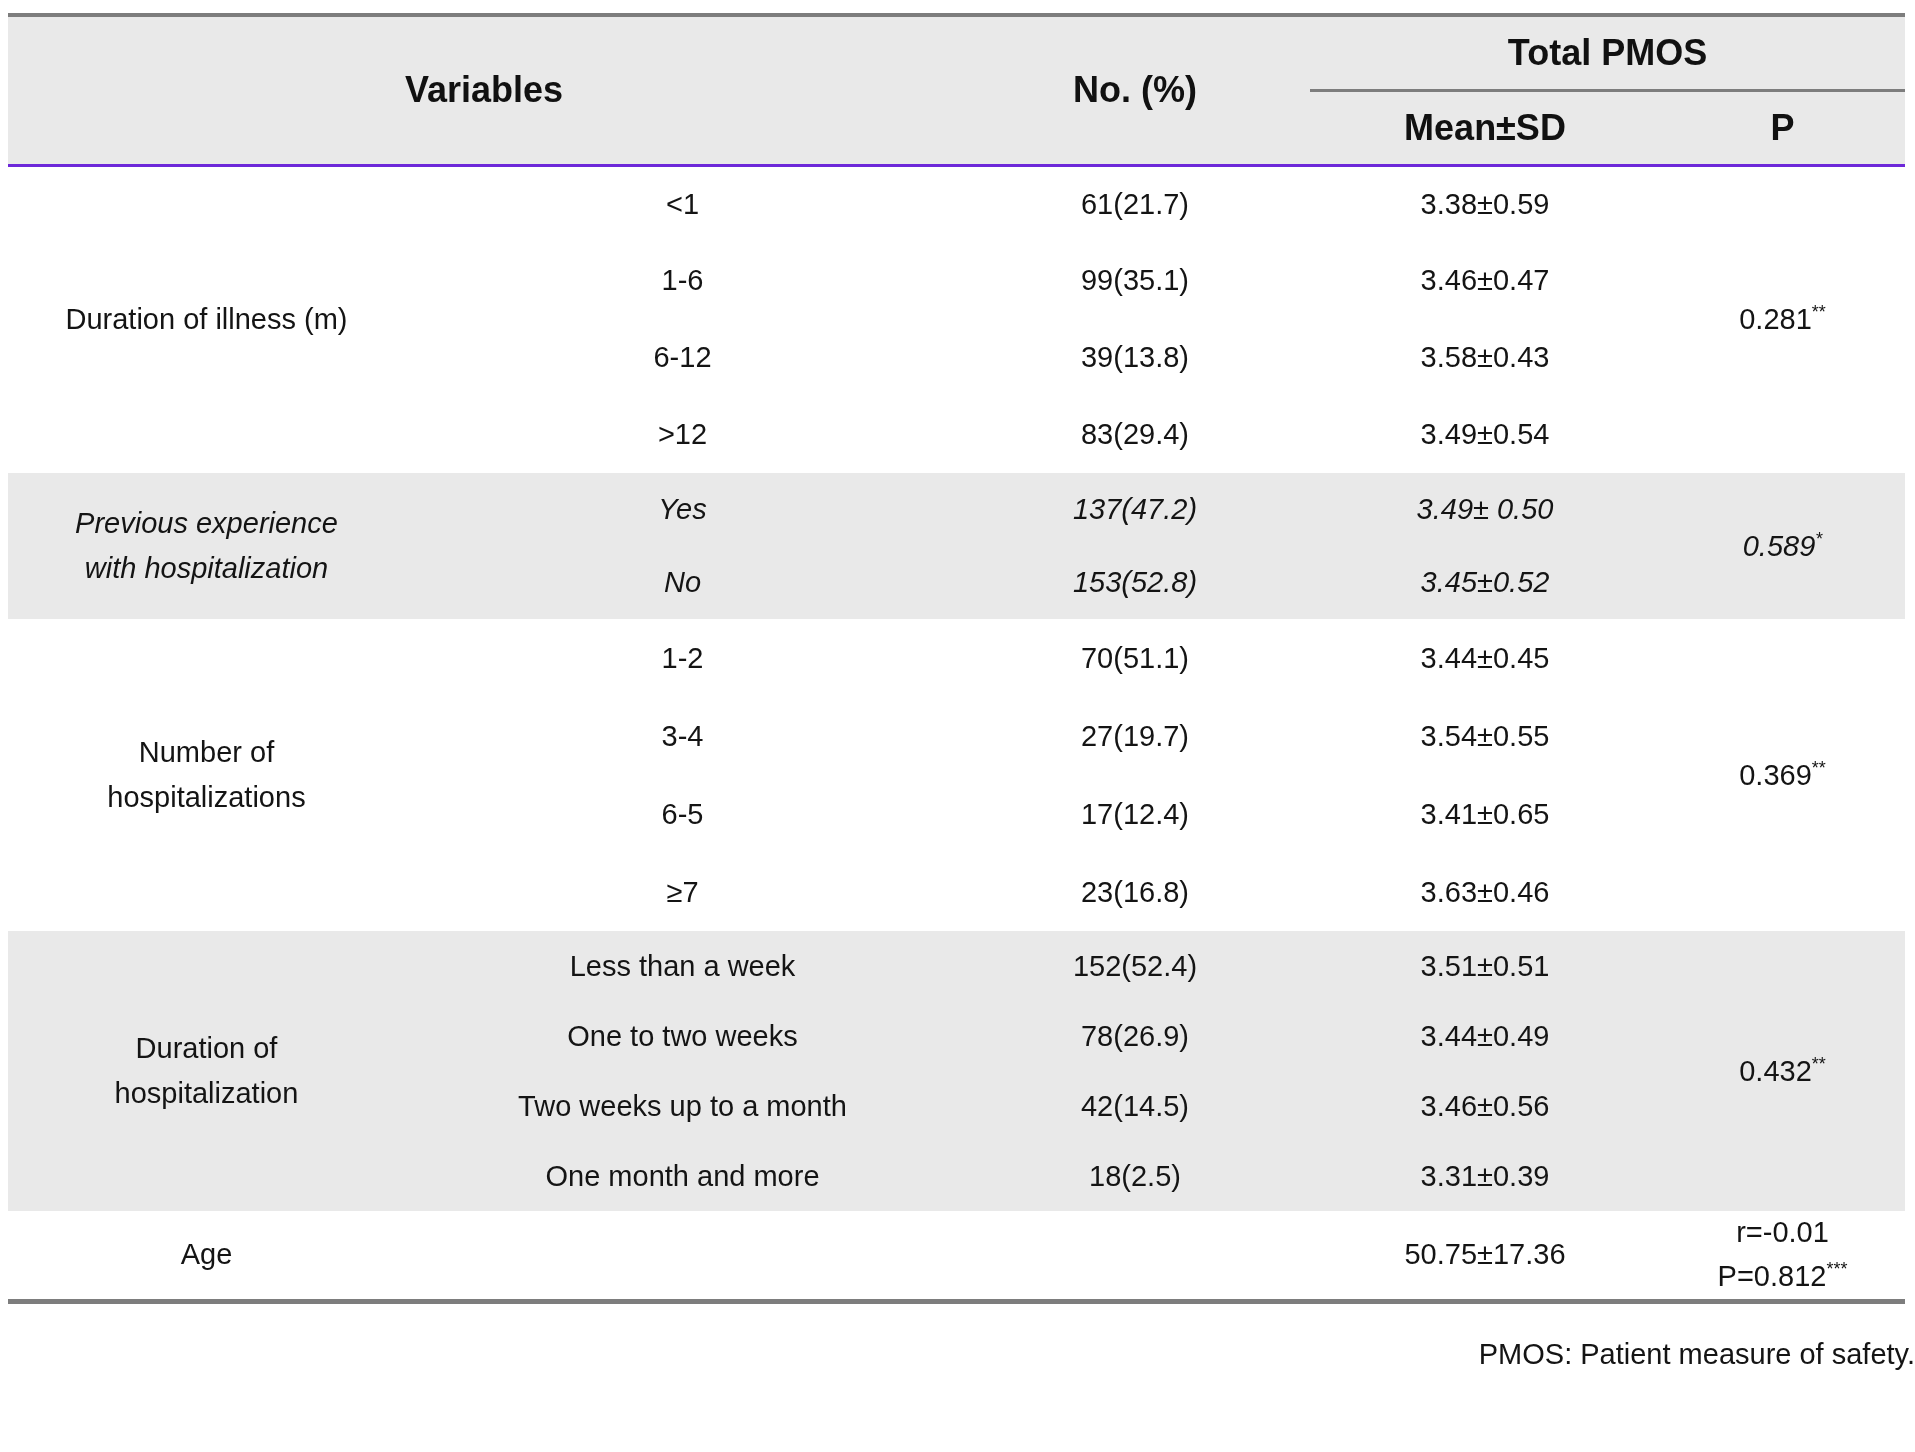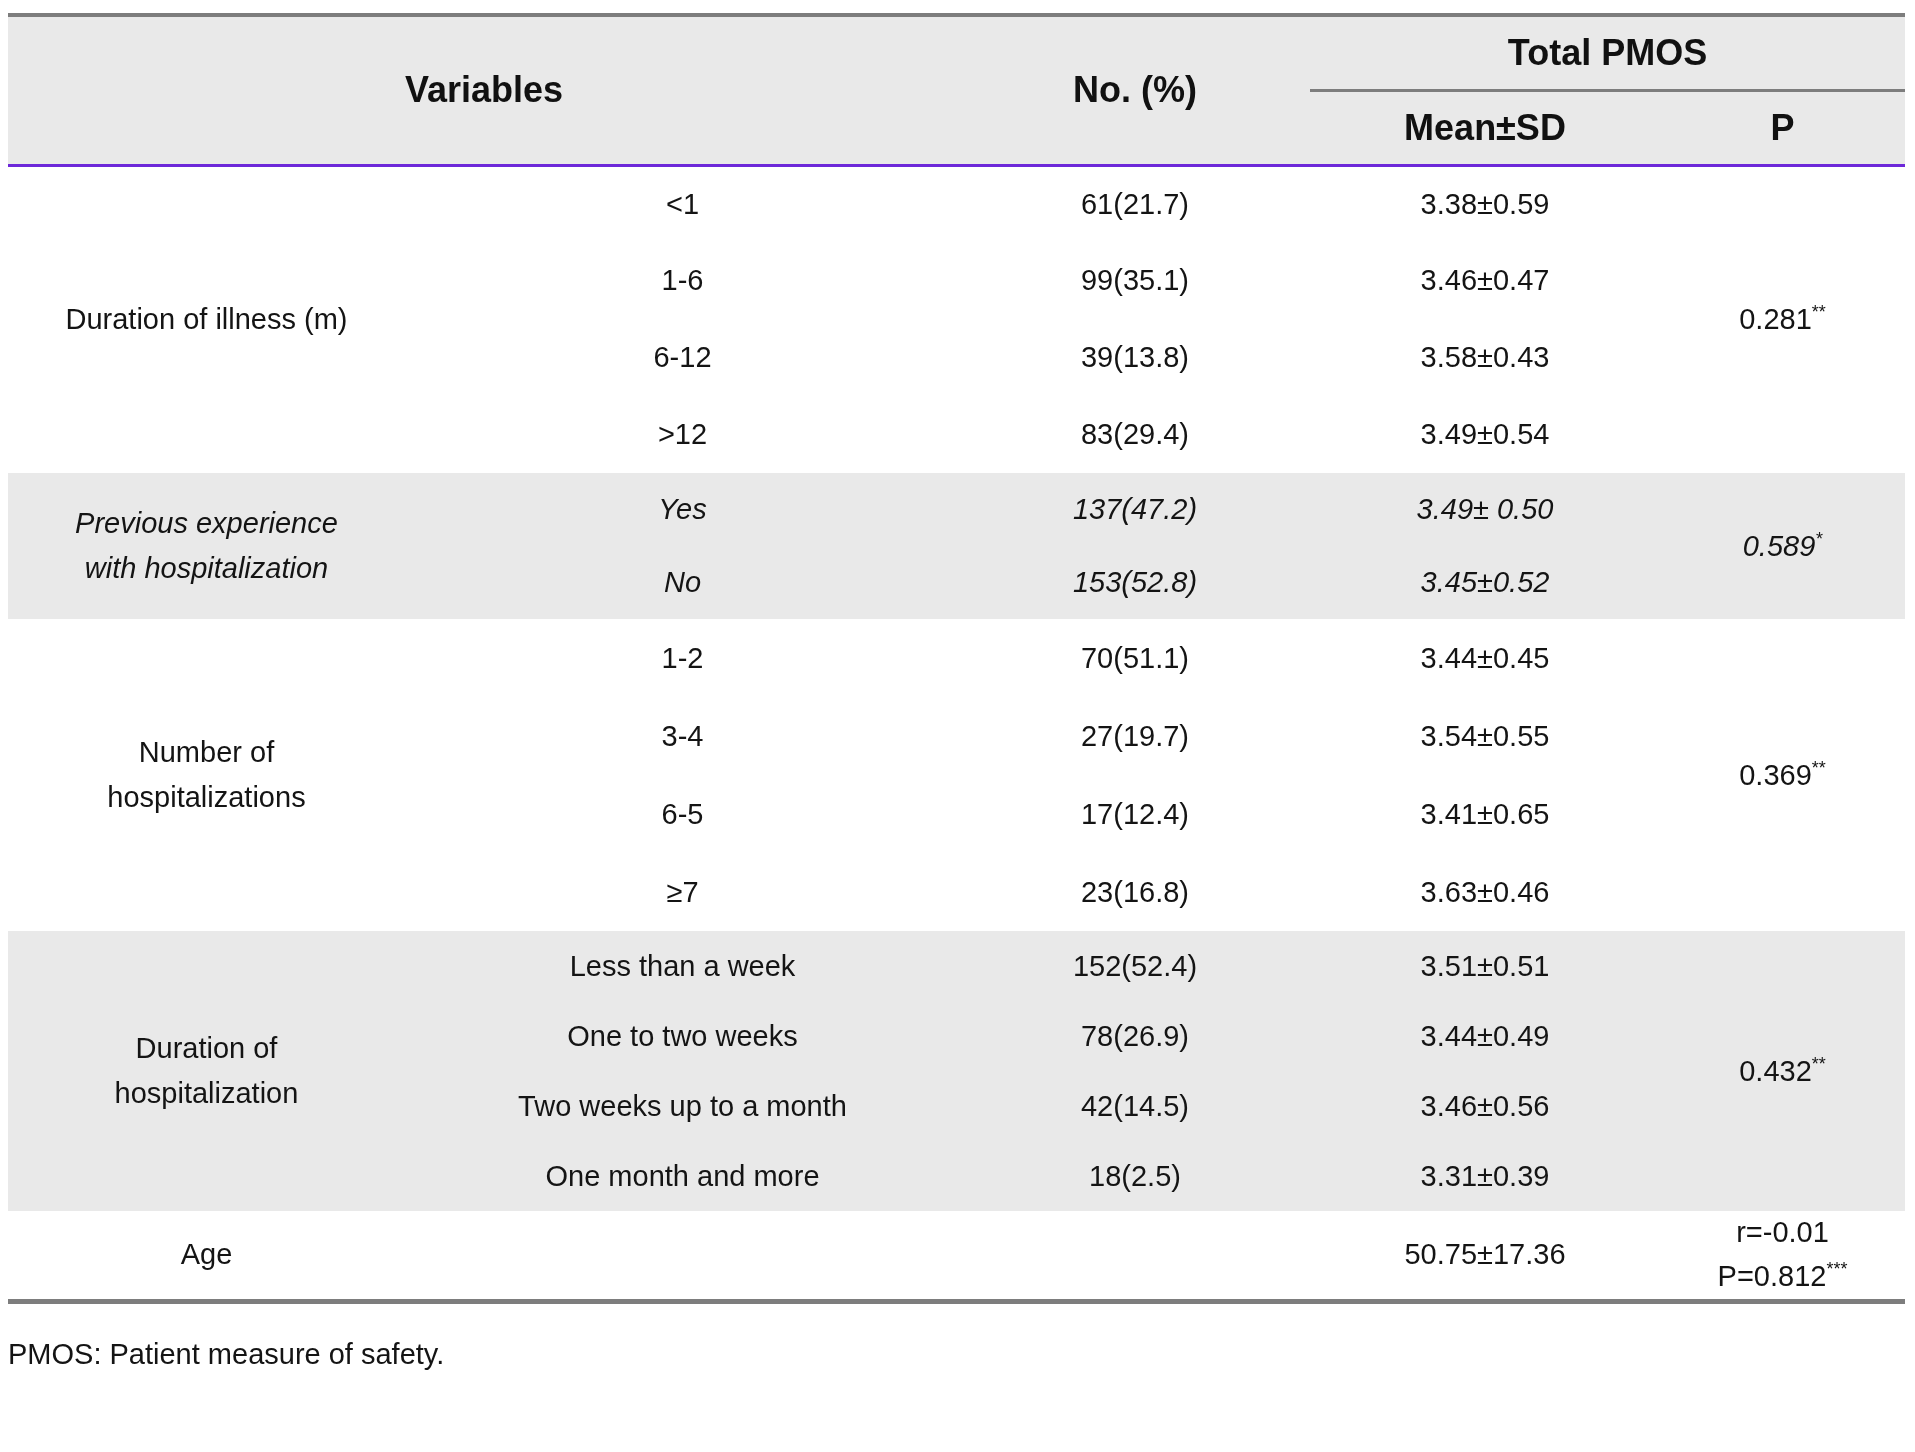--- a/index.html
+++ b/index.html
@@ -65,21 +65,21 @@
     vertical-align: super;
   }
   td.pcell .p-line { line-height: 1.5; }
 
   .footnote {
     margin: 0;
     margin-left: 8px;
     font-size: 29px;
     color: #141414;
   }
-  .footnote-pmos  { margin-top: 34px; }
+  .footnote-pmos  { margin-top: 34px; text-align: right; }
   .footnote-tests { margin-top: 32px; }
 </style>
 </head>
 <body>
 
 <div class="page">
 
   <table class="pmos">
     <colgroup>
       <col class="c-group">

